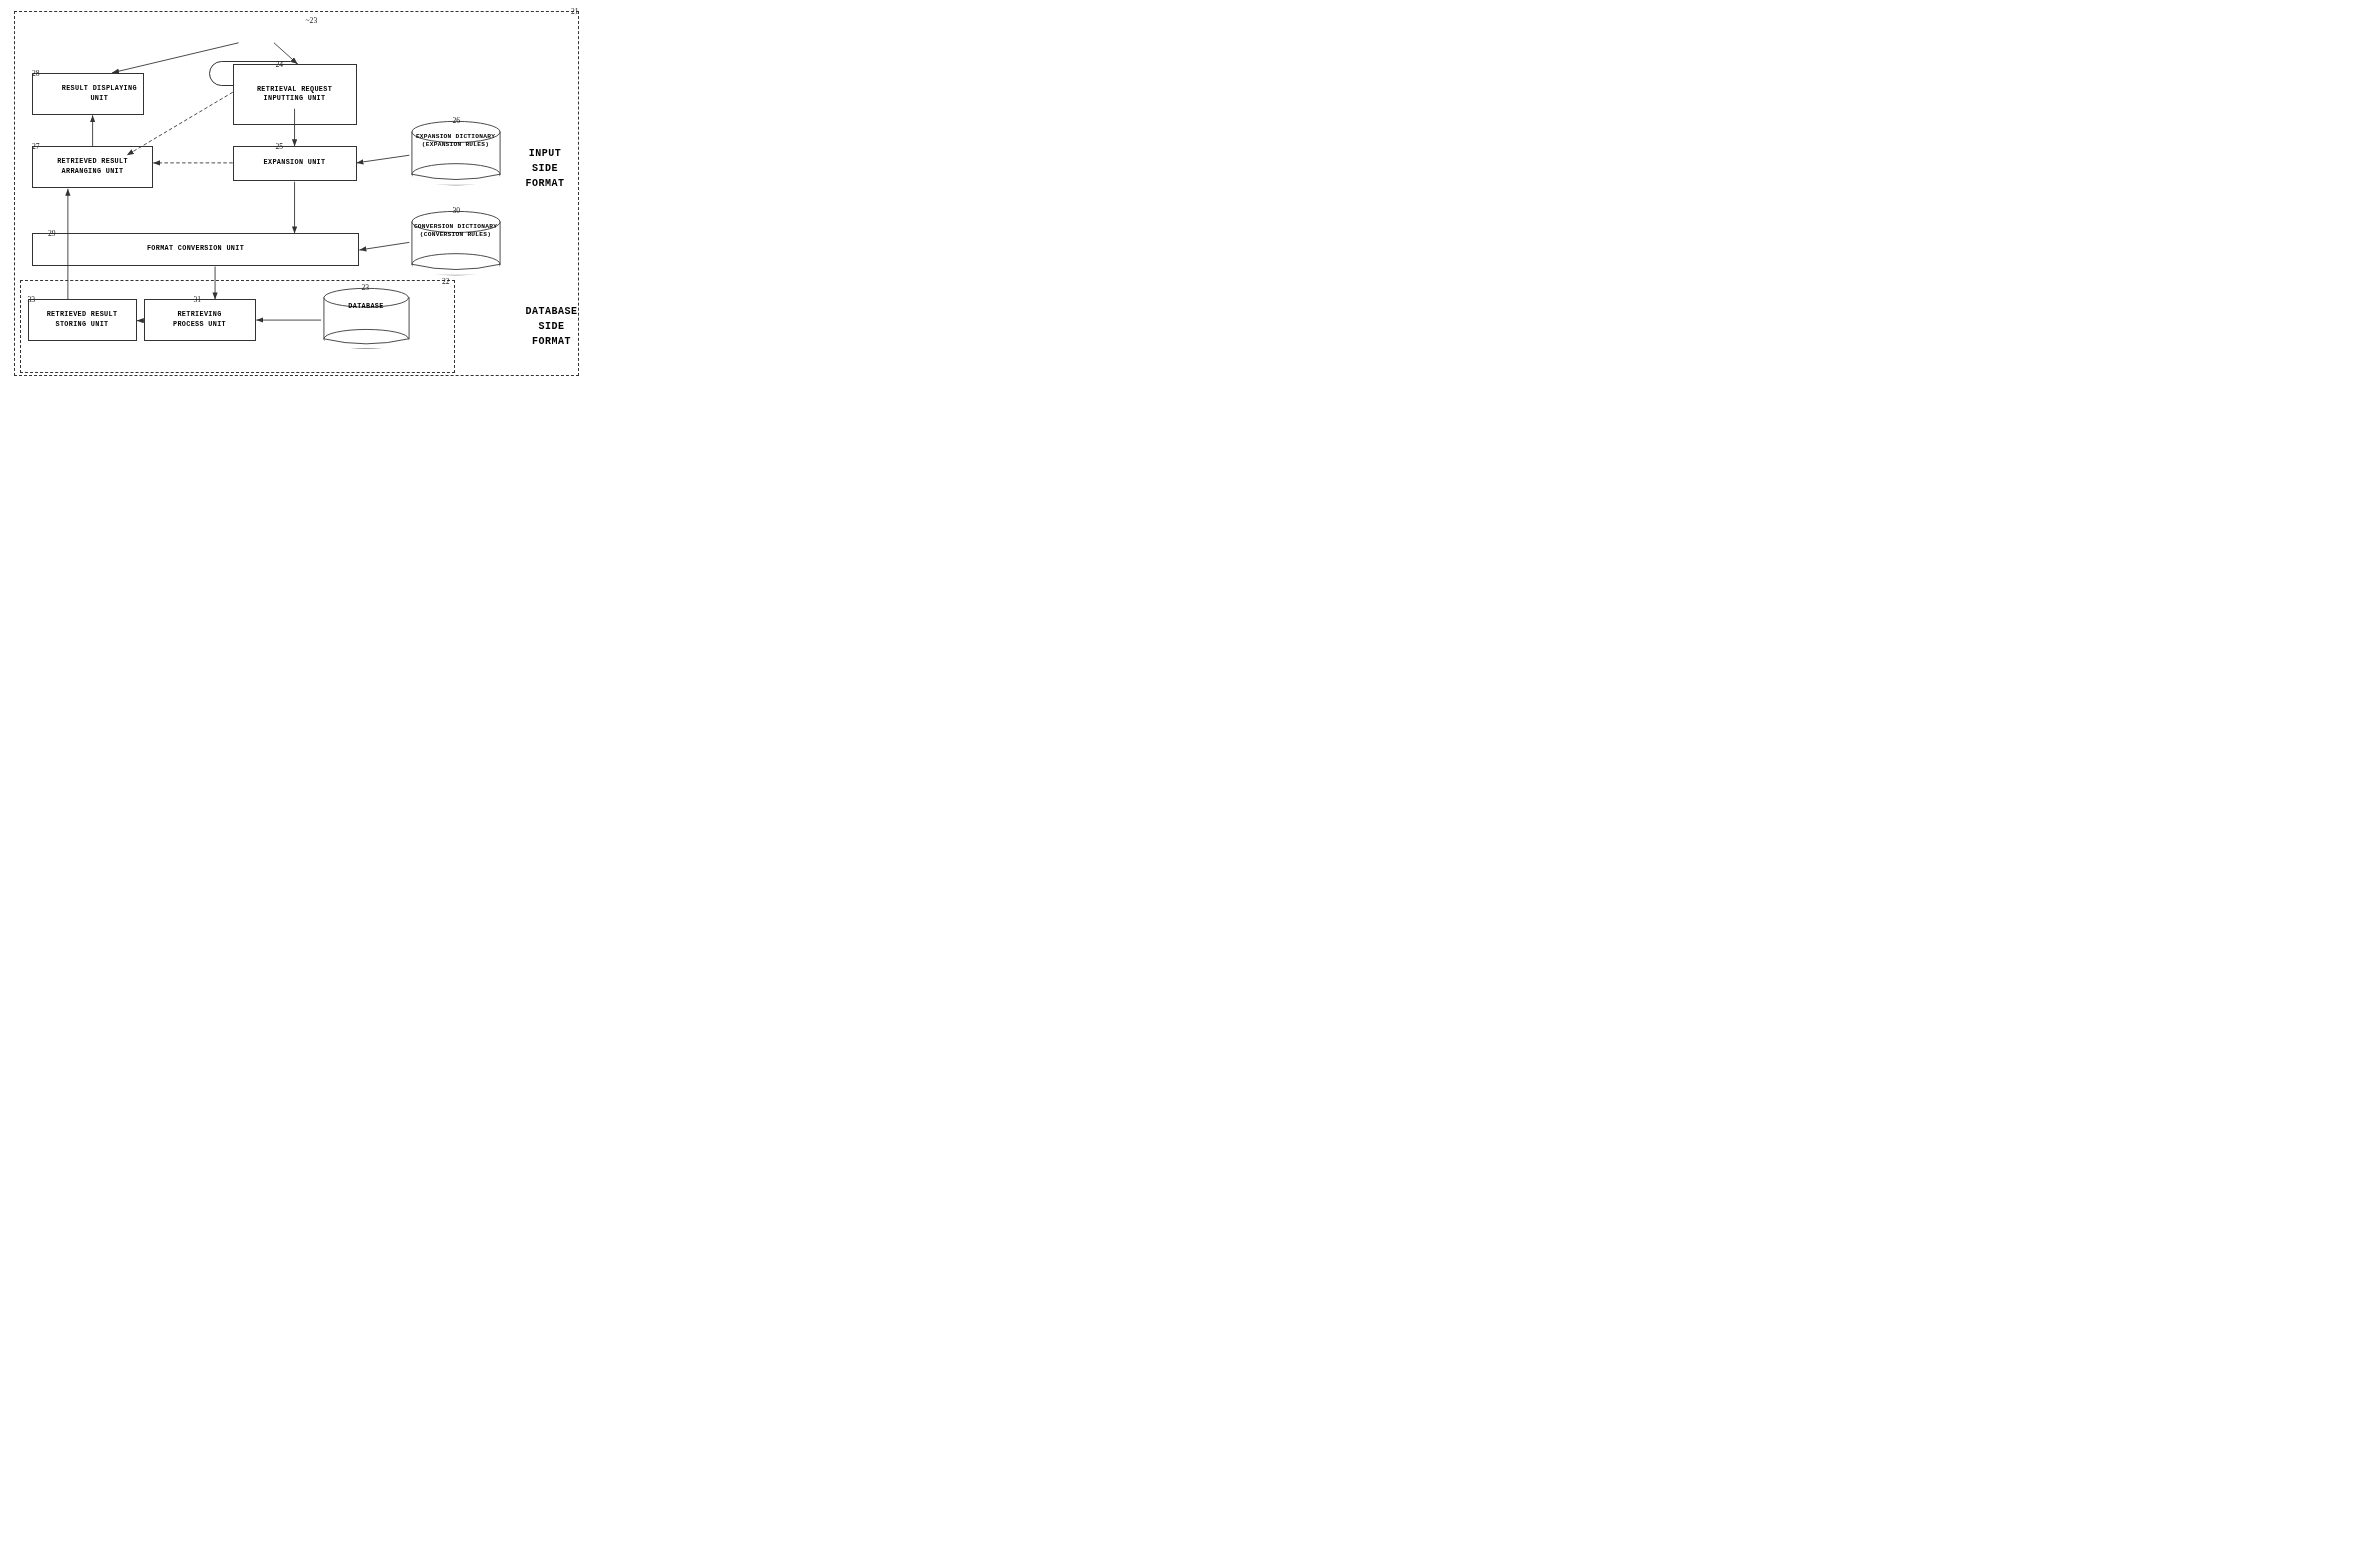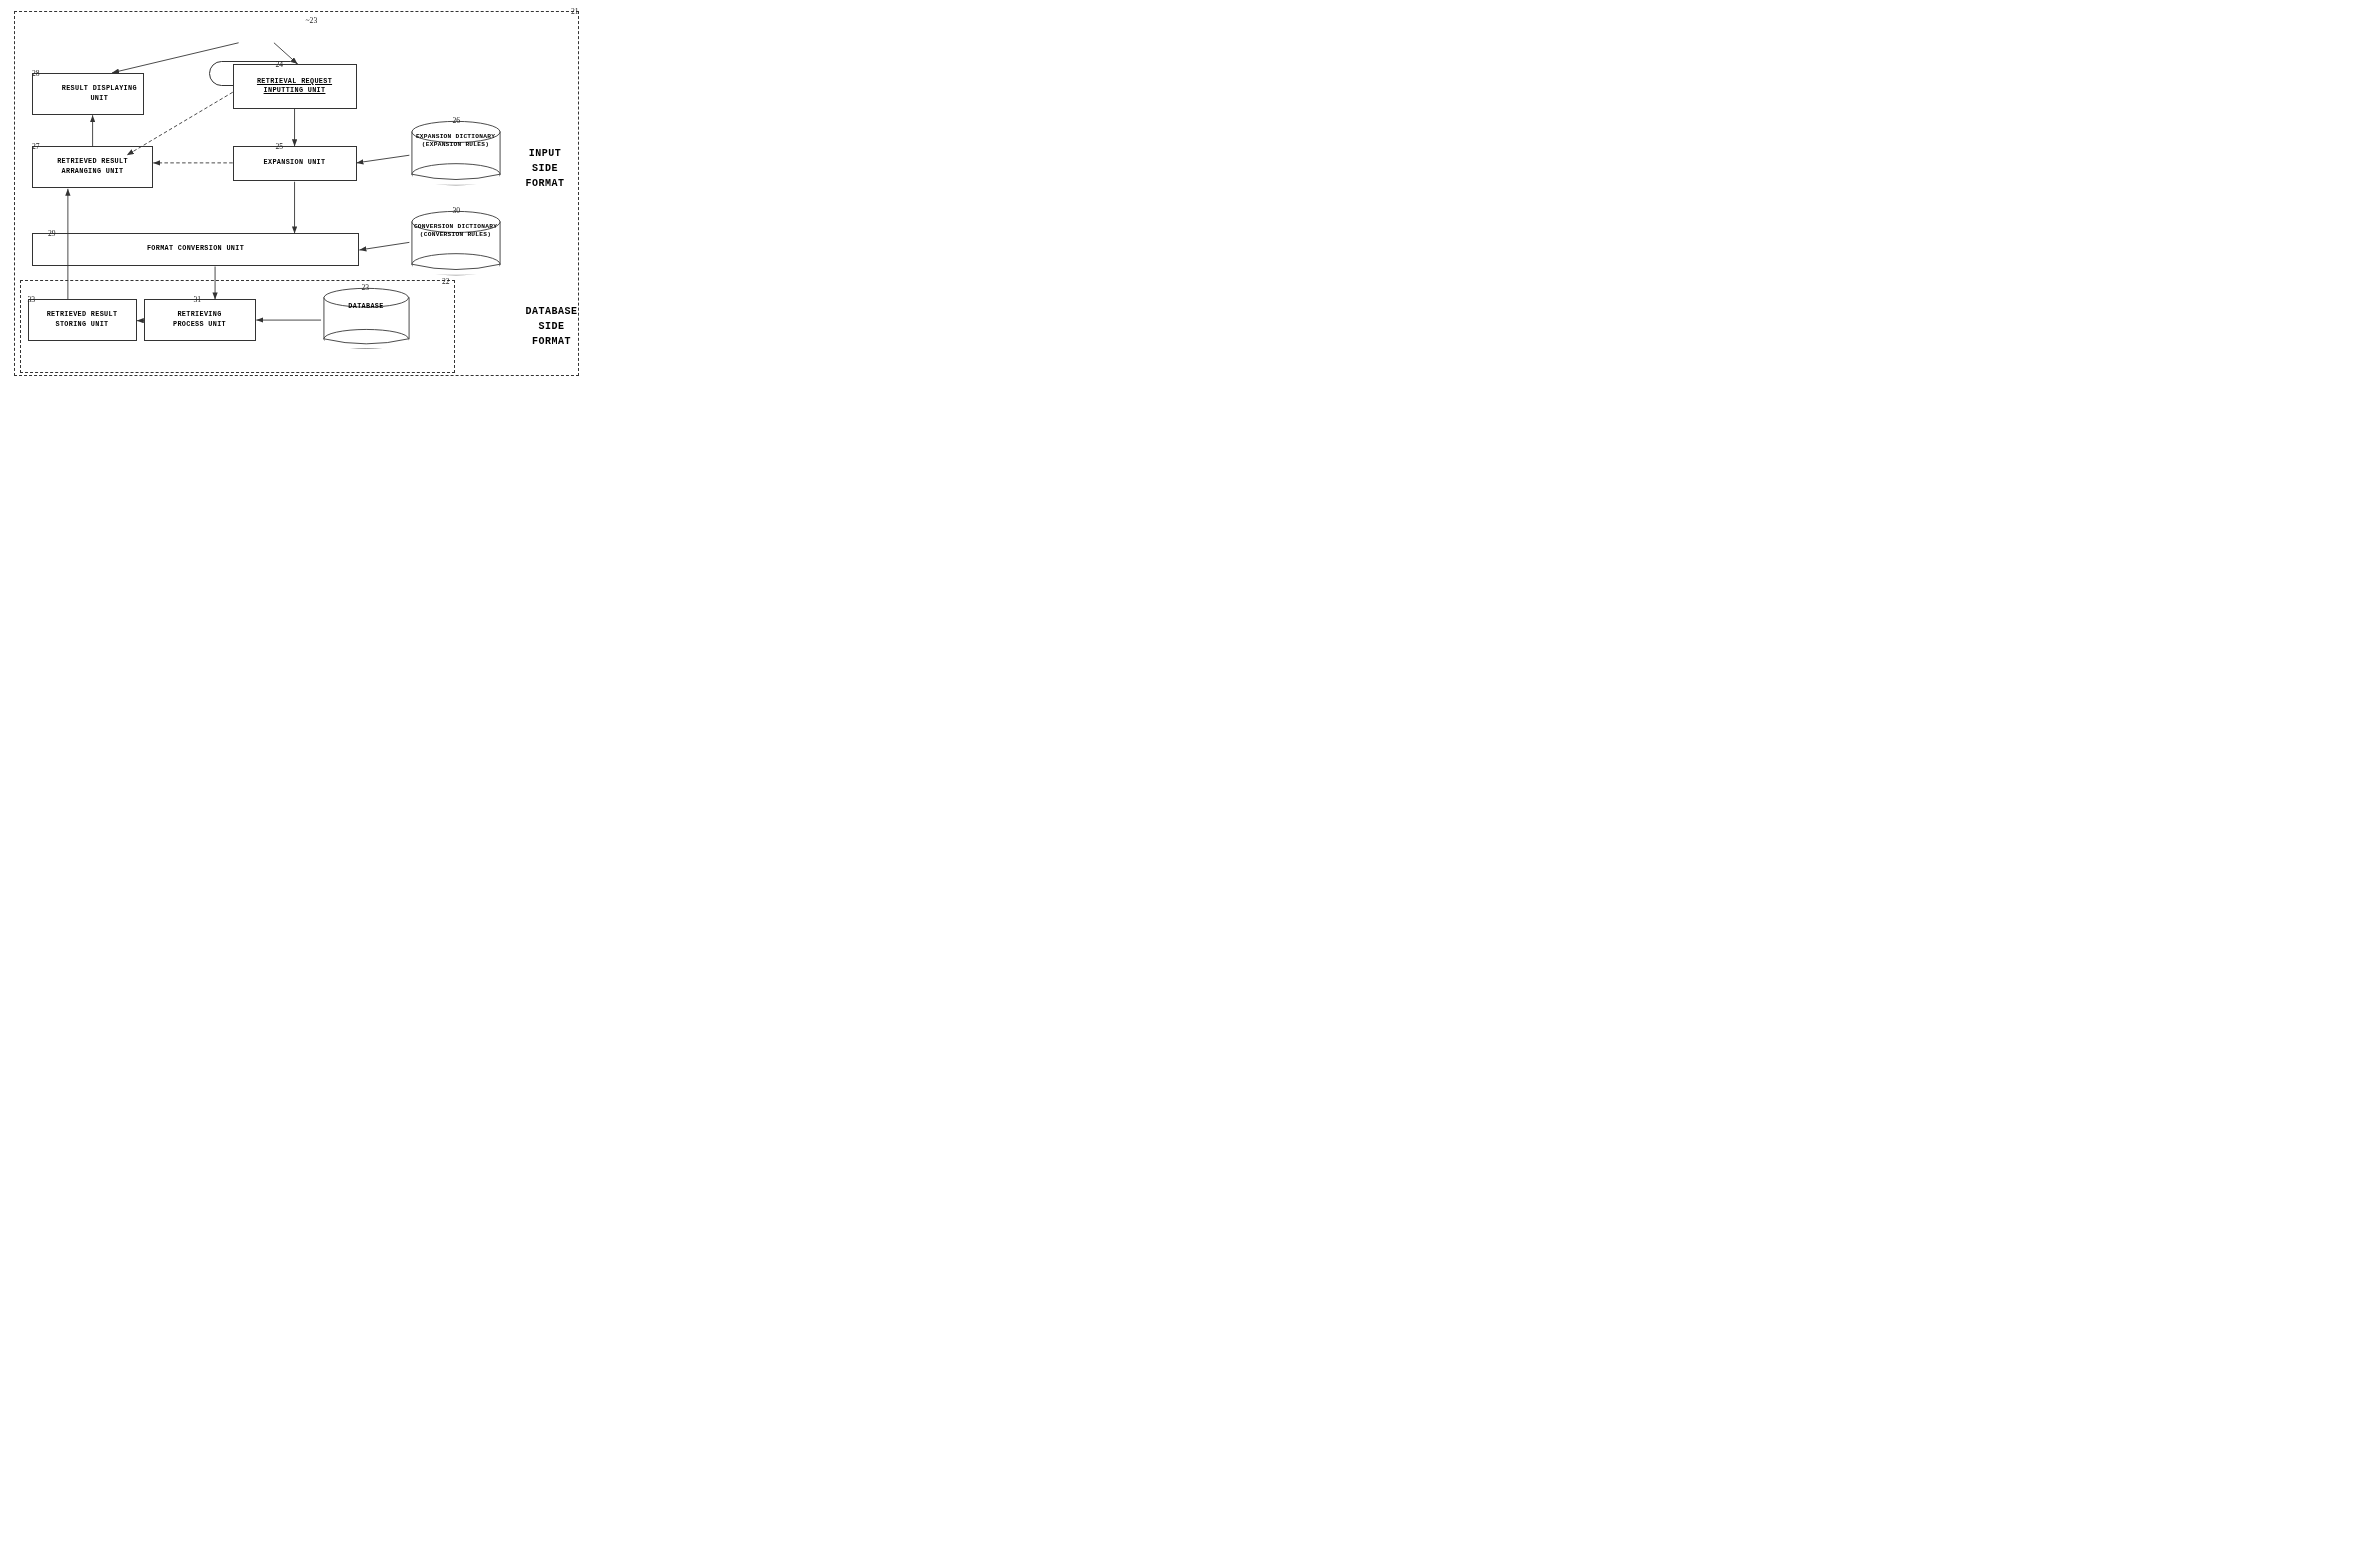--- a/index.html
+++ b/index.html
@@ -125,21 +125,21 @@
   <div class="user-pill" style="top: 13px; left: 200px; width: 94px; height: 25px;">
     <span>U S E R</span>
   </div>
   <span class="ref-num" style="top: 11.8px; left: 297px;">~23</span>
 
   <div class="box" style="top: 68px; left: 23.5px; width: 112px; height: 42px; padding-left: 25px;">
     <span>RESULT DISPLAYING<br>UNIT</span>
   </div>
   <span class="ref-num" style="top: 64px; left: 23.5px;">28</span>
 
-  <div class="box" style="top: 59px; left: 224px; width: 124px; height: 45px; text-decoration: underline;">
+  <div class="box" style="top: 59px; left: 224px; width: 124px; height: 61px;">
     <span>RETRIEVAL REQUEST<br>INPUTTING UNIT</span>
   </div>
   <span class="ref-num" style="top: 55px; left: 267px;">24</span>
 
   <div class="box" style="top: 141px; left: 23.5px; width: 121px; height: 42px;">
     <span>RETRIEVED RESULT<br>ARRANGING UNIT</span>
   </div>
   <span class="ref-num" style="top: 137px; left: 23.5px;">27</span>
 
   <div class="box" style="top: 141px; left: 224px; width: 124px; height: 35px;">

